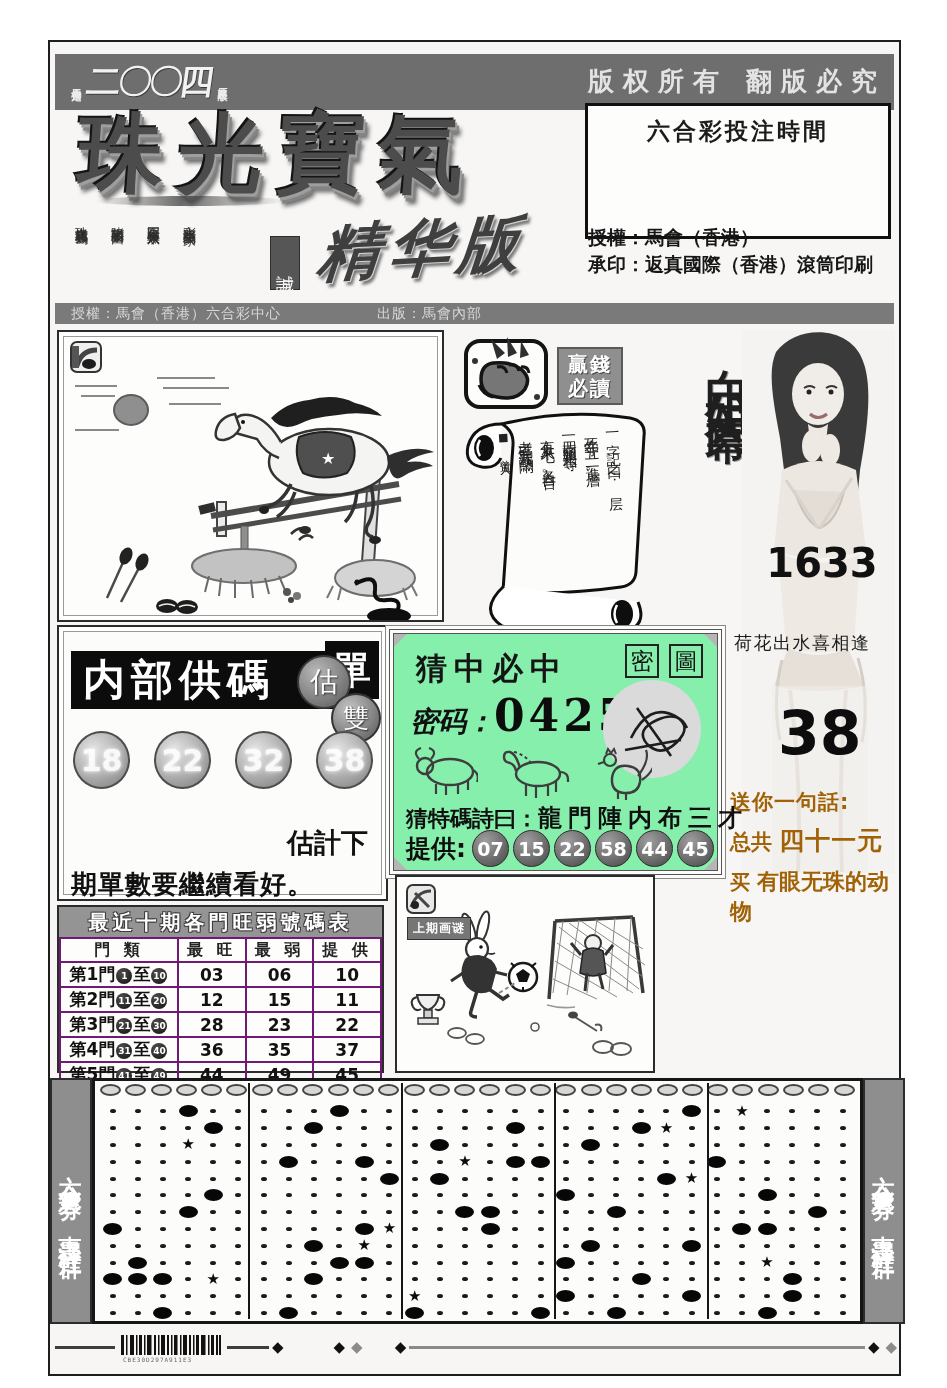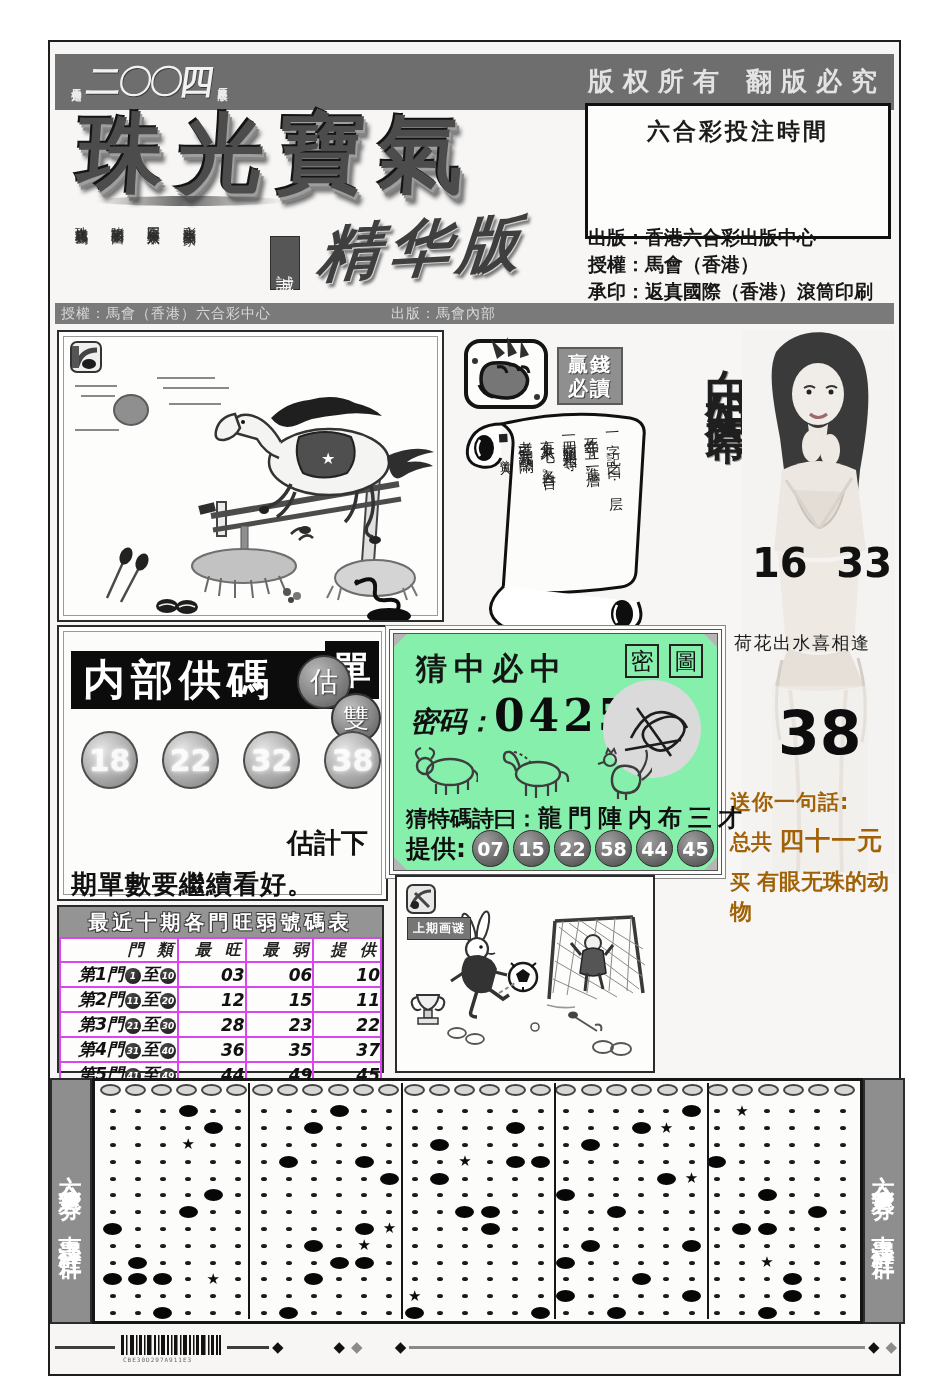--- a/index.html
+++ b/index.html
@@ -27,59 +27,59 @@
   .verses { left:72px; top:216px; height:86px; display:flex; gap:18px; }
   .verse-col { writing-mode:vertical-rl; font-family:"DejaVu Serif",serif; font-size:13px; color:#2e2e2e; letter-spacing:1px; }
   .cheng-badge { left:270px; top:236px; width:30px; height:54px; background:#565656; border:1px solid #2e2e2e; color:#f5f5f5; writing-mode:vertical-rl; font-size:18px; font-family:"DejaVu Serif",serif; display:flex; align-items:center; justify-content:center; letter-spacing:2px; }
 
   .edition { left:318px; top:206px; font-family:"DejaVu Serif",serif; font-style:italic; font-weight:900; font-size:62px; letter-spacing:8px; color:#3f3f3f; transform:rotate(-3deg) skewX(-8deg); text-shadow:1px 1px 0 #cfcfcf, 3px 4px 3px #777; }
 
   .pub-lines { left:588px; top:224px; width:300px; }
   .pub-line { font-size:19px; font-weight:bold; color:#161616; line-height:27px; white-space:nowrap; }
 
   .strip { left:55px; top:303px; width:839px; height:21px; background:#7a7a7a; color:#d9d9d9; font-size:14px; display:flex; align-items:center; }
-  .strip-left { margin-left:6px; letter-spacing:1px; }
-  .strip-right { margin-left:120px; letter-spacing:1px; }
+  .strip-left { margin-left:16px; letter-spacing:1px; }
+  .strip-right { margin-left:96px; letter-spacing:1px; }
 
   
   .horse-box { left:57px; top:330px; width:387px; height:292px; border:2px solid #2b2b2b; background:#fdfdfc; box-shadow:inset 0 0 0 4px #fff, inset 0 0 0 5px #9a9a9a; }
   .rabbit-box { left:395px; top:875px; width:260px; height:198px; border:2px solid #2b2b2b; background:#fdfdfc; }
 
   
   .fist-box { left:463px; top:333px; width:88px; height:78px; }
   .winread-badge { left:557px; top:347px; width:66px; height:58px; background:#8f8f8f; border:2px solid #5a5a5a; display:flex; flex-direction:column; align-items:center; justify-content:center; }
   .winread-line { font-size:20px; font-weight:900; color:#fff; font-family:"DejaVu Serif",serif; line-height:24px; letter-spacing:2px; text-shadow:1px 1px 0 #444; }
 
   .scroll-wrap { left:444px; top:400px; width:235px; height:238px; }
   .scroll-text { position:absolute; left:52px; top:28px; height:178px; writing-mode:vertical-rl; font-family:"DejaVu Serif",serif; font-size:14.5px; color:#1d1d1d; letter-spacing:3px; line-height:22px; transform:rotate(-3deg); }
   .scroll-text .first { font-size:14px; letter-spacing:8px; }
   .scroll-sig { font-size:11px; letter-spacing:2px; color:#222; }
 
   
   .missbai-title { left:698px; top:333px; height:295px; writing-mode:vertical-rl; font-family:"DejaVu Serif",serif; font-weight:900; font-size:46px; color:#1f1f1f; letter-spacing:12px; text-shadow:1px 1px 0 #999; }
   .photo { left:742px; top:330px; width:153px; height:543px; background:linear-gradient(180deg,#ffffff 0%, #f2f1ef 40%, #e9e7e4 100%); overflow:hidden; }
-  .mb-numbers { left:752px; top:540px; width:140px; display:flex; justify-content:space-between; font-size:40px; font-weight:bold; color:#111; font-family:"DejaVu Sans",sans-serif; }
+  .mb-numbers { left:752px; top:540px; width:140px; display:flex; justify-content:center; font-size:40px; font-weight:bold; color:#111; font-family:"DejaVu Sans",sans-serif; }
   .mb-poem { left:734px; top:626px; width:162px; font-family:"DejaVu Serif",serif; font-size:18px; color:#1c1c1c; line-height:33px; letter-spacing:1.5px; white-space:nowrap; }
   .mb-big { left:778px; top:698px; font-size:60px; font-weight:bold; color:#0d0d0d; }
   .mb-gift { left:730px; top:788px; width:168px; color:#a16207; }
   .mb-gift .g1 { font-size:21px; font-weight:bold; letter-spacing:1px; }
   .mb-gift .g2 { font-size:21px; font-weight:bold; margin-top:8px; }
   .mb-gift .g2 b { font-size:25px; letter-spacing:1px; }
   .mb-gift .g3 { font-size:20px; font-weight:bold; margin-top:10px; }
   .mb-gift .g3 b { font-size:22px; }
 
   
   .internal-box { left:57px; top:625px; width:331px; height:276px; border:2px solid #2b2b2b; background:#fcfcfb; box-shadow:inset 0 0 0 4px #fff, inset 0 0 0 5px #9a9a9a; }
   .int-banner { position:absolute; left:12px; top:24px; width:296px; height:58px; background:#0c0c0c; display:flex; align-items:center; }
   .int-banner-text { color:#fff; font-family:"DejaVu Serif",serif; font-weight:900; font-size:42px; letter-spacing:6px; padding-left:12px; white-space:nowrap; }
   .gu-ball { position:absolute; left:238px; top:28px; width:54px; height:54px; border-radius:50%; background:radial-gradient(circle at 35% 30%, #b9b9b9, #6f6f6f 75%); border:2px solid #3a3a3a; display:flex; align-items:center; justify-content:center; color:#fff; font-size:28px; font-family:"DejaVu Serif",serif; text-shadow:1px 1px 2px #333; }
   .dan-patch { position:absolute; left:266px; top:14px; width:54px; height:58px; background:#0c0c0c; display:flex; align-items:center; justify-content:center; }
   .dan-char { color:#fff; font-size:38px; font-weight:900; font-family:"DejaVu Serif",serif; }
   .shuang-ball { position:absolute; left:272px; top:66px; width:50px; height:50px; border-radius:50%; background:radial-gradient(circle at 35% 30%, #c4c4c4, #707070 75%); border:2px solid #333; display:flex; align-items:center; justify-content:center; color:#fff; font-size:26px; font-family:"DejaVu Serif",serif; text-shadow:1px 1px 2px #222; }
-  .int-balls { position:absolute; left:22px; top:104px; width:300px; display:flex; gap:24px; }
+  .int-balls { position:absolute; left:14px; top:104px; width:300px; display:flex; gap:24px; }
   .int-ball { width:58px; height:58px; border-radius:50%; background:radial-gradient(circle at 35% 30%, #e3e3e3, #9b9b9b 70%, #7c7c7c); border:2px solid #4d4d4d; display:flex; align-items:center; justify-content:center; }
   .int-ball span { color:#fff; font-size:30px; font-weight:bold; text-shadow:0 0 3px #fff, 0 0 7px #e8e8e8; opacity:.92; }
   .int-note-right { position:absolute; right:18px; top:198px; font-size:27px; font-weight:bold; color:#111; }
   .int-note-bottom { position:absolute; left:12px; top:240px; font-size:26px; font-weight:bold; color:#111; letter-spacing:1px; }
 
   
   .guess-box { left:393px; top:633px; width:325px; height:238px; background:#86efac; border:1px solid #555; box-shadow:0 0 0 3px #fbfbfa, 0 0 0 4px #555, 0 0 0 7px #fbfbfa, 0 0 0 8px #888; }
   .corner { position:absolute; width:0; height:0; border-style:solid; }
   .c-tl { left:0; top:0; border-width:13px 13px 0 0; border-color:#b5b5b5 transparent transparent transparent; }
   .c-tr { right:0; top:0; border-width:0 13px 13px 0; border-color:transparent #b5b5b5 transparent transparent; }
@@ -97,21 +97,21 @@
   .guess-poem .pl { font-size:22px; font-weight:bold; }
   .guess-poem .pv { font-size:24px; font-weight:bold; letter-spacing:6px; }
   .provide-row { position:absolute; left:12px; top:196px; display:flex; align-items:center; gap:4px; }
   .provide-label { font-size:25px; font-weight:bold; color:#0e0e0e; margin-right:2px; }
   .pr-ball { width:37px; height:37px; border-radius:50%; background:radial-gradient(circle at 35% 30%, #9f9f9f, #5c5c5c 75%); border:1px solid #2c2c2c; display:flex; align-items:center; justify-content:center; color:#fff; font-size:19px; font-weight:bold; }
 
   
   .gate-table-box { left:57px; top:905px; width:327px; height:168px; border:2px solid #2b2b2b; background:#fdfdfc; }
   .gt-title { height:30px; background:#949494; display:flex; align-items:center; justify-content:center; font-family:"DejaVu Serif",serif; font-size:20px; font-weight:bold; letter-spacing:4px; color:#fff; text-shadow:-1px -1px 0 #3d3d3d,1px -1px 0 #3d3d3d,-1px 1px 0 #3d3d3d,1px 1px 0 #3d3d3d; }
   table.gt { width:100%; border-collapse:collapse; }
-  table.gt th, table.gt td { border:2px solid #d946ef; text-align:right;font-style:italic; }
+  table.gt th, table.gt td { border:2px solid #701a75; text-align:center; }
   table.gt th { font-family:"DejaVu Serif",serif; font-size:16px; font-weight:bold; color:#222; height:24px; letter-spacing:4px; }
   table.gt td { font-size:17px; font-weight:bold; color:#111; height:25px; }
   td.gate-cell { font-size:15px; white-space:nowrap; }
   .cball { display:inline-flex; width:16px; height:16px; border-radius:50%; background:radial-gradient(circle at 35% 30%, #4e4e4e, #111); color:#fff; font-size:9px; font-weight:bold; align-items:center; justify-content:center; vertical-align:1px; margin:0 1px; }
 
   .puzzle-badge { position:absolute; left:10px; top:40px; background:#767676; border:1px solid #333; color:#fff; font-size:12px; font-weight:bold; padding:2px 5px; letter-spacing:1px; }
 
   
   .ticket { left:50px; top:1078px; width:855px; height:246px; }
   .ticket-side { position:absolute; top:0; width:42px; height:100%; background:#8e8e8e; border:2px solid #2c2c2c; display:flex; align-items:center; justify-content:center; }
@@ -164,21 +164,20 @@
     <div class="verse-col">珠光寶氣尋靈碼</div>
     <div class="verse-col">賭根剷去頭不回</div>
     <div class="verse-col">因賭至貧無米炊</div>
     <div class="verse-col">六彩賭患禍萬家</div>
   </div>
   <div class="abs cheng-badge">誠言</div>
 
   <div class="abs edition">精华版</div>
 
   <div class="abs pub-lines">
-    <div class="pub-line"><span>出版：</span><span>香港六合彩出版中心</span></div>
     <div class="pub-line"><span>授權：</span><span>馬會（香港）</span></div>
     <div class="pub-line"><span>承印：</span><span>返真國際（香港）滾筒印刷</span></div>
   </div>
 
   <div class="abs strip">
     <span class="strip-left">授權：馬會（香港）六合彩中心</span>
     <span class="strip-right">出版：馬會內部</span>
   </div>
 
   <div class="abs horse-box">

